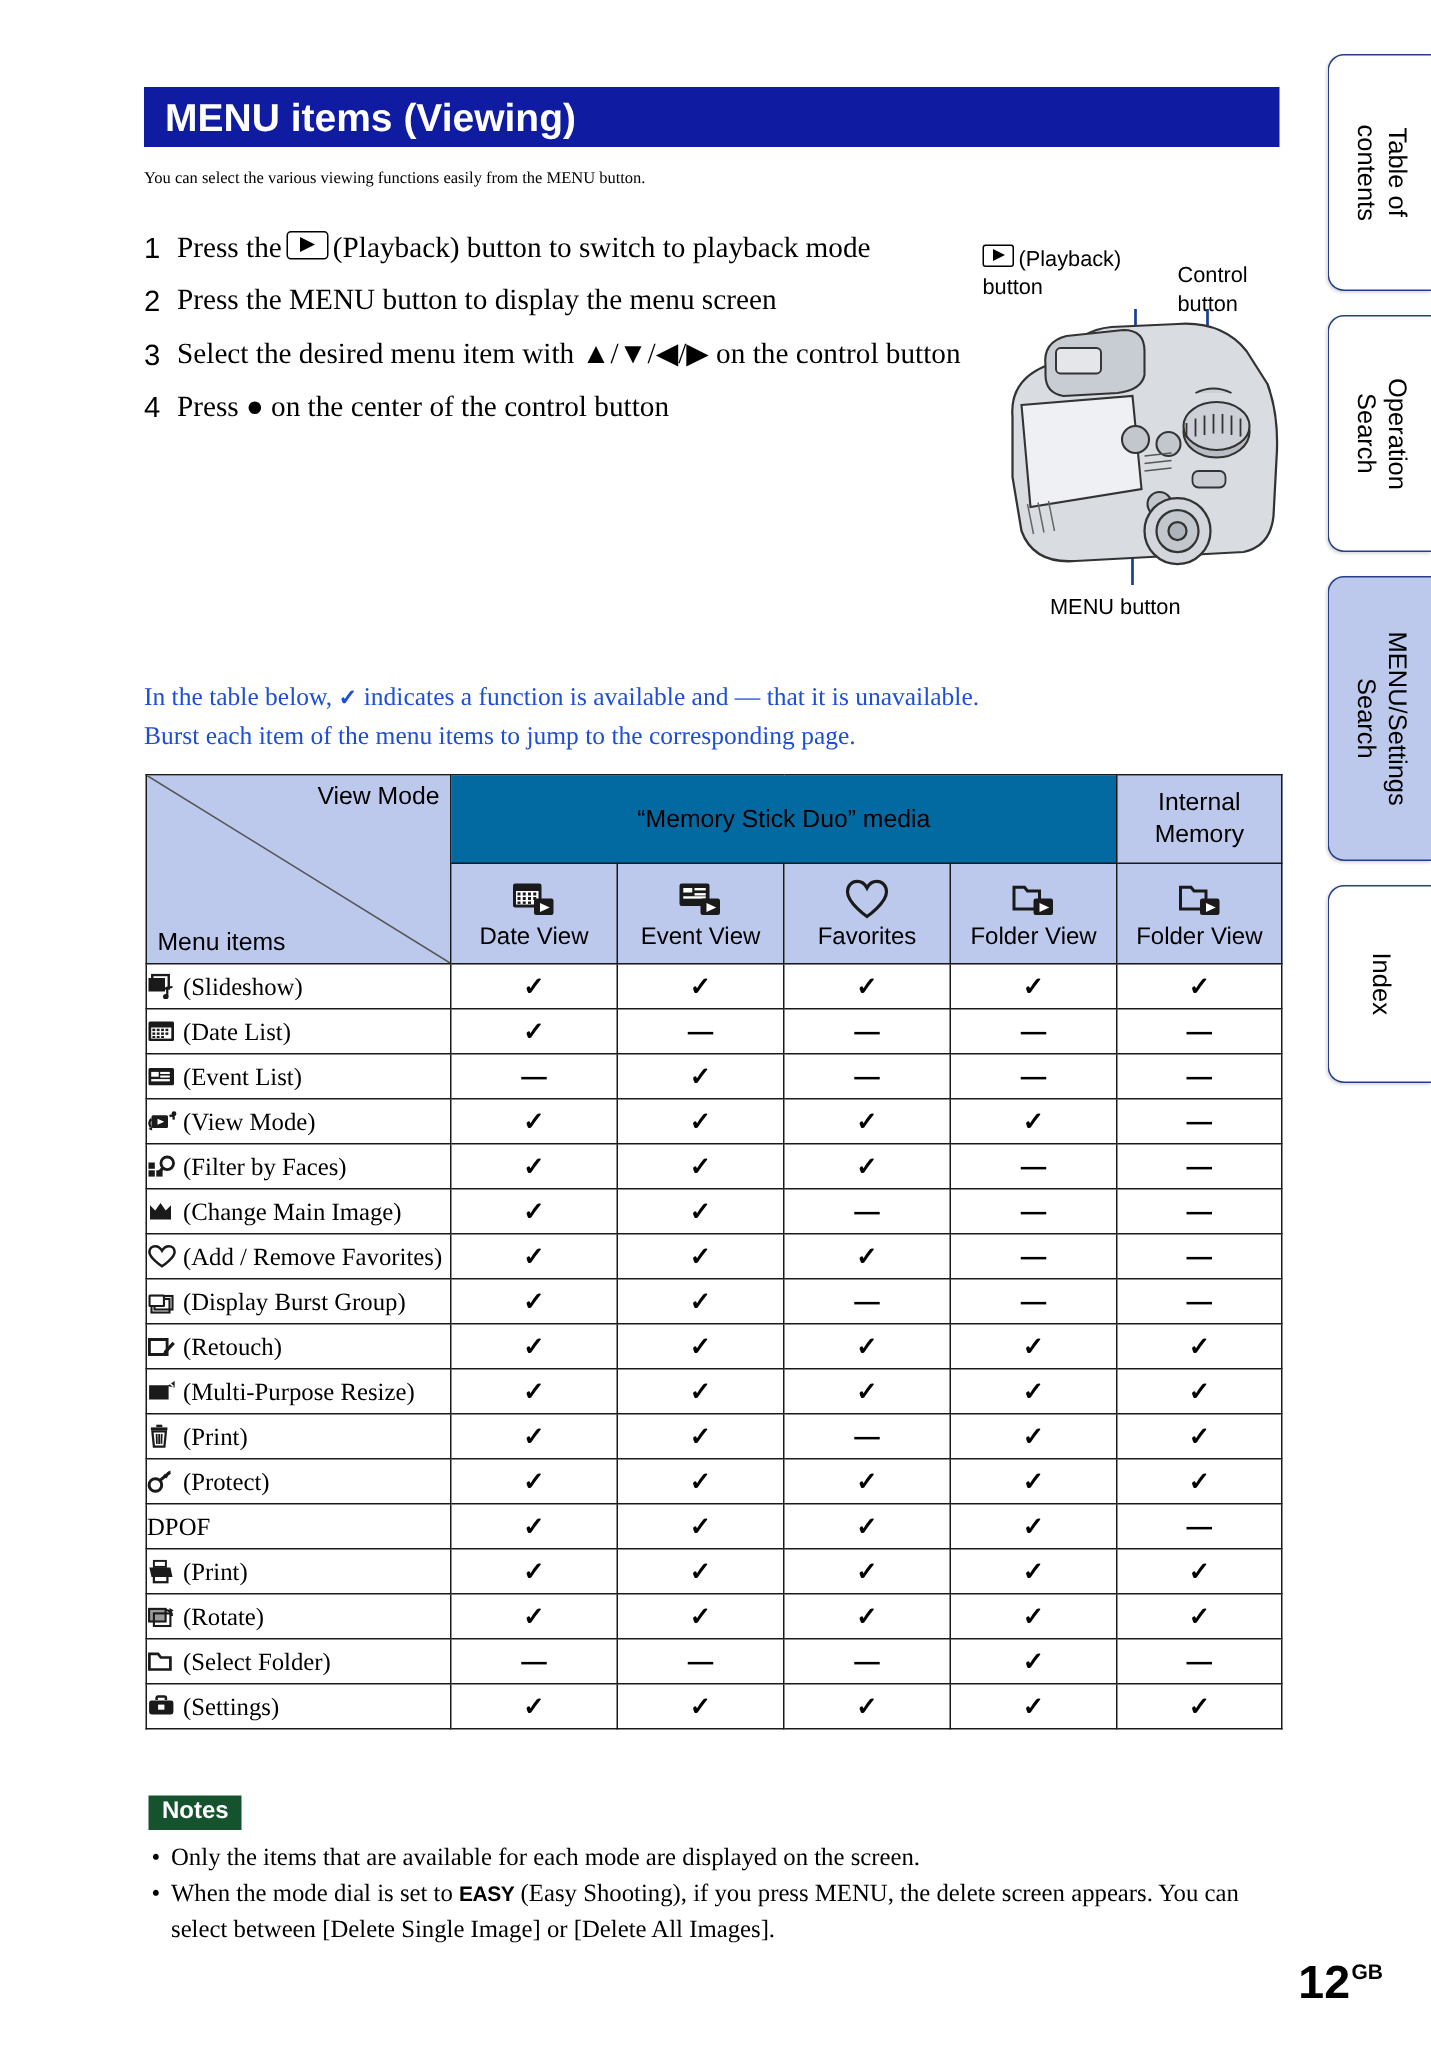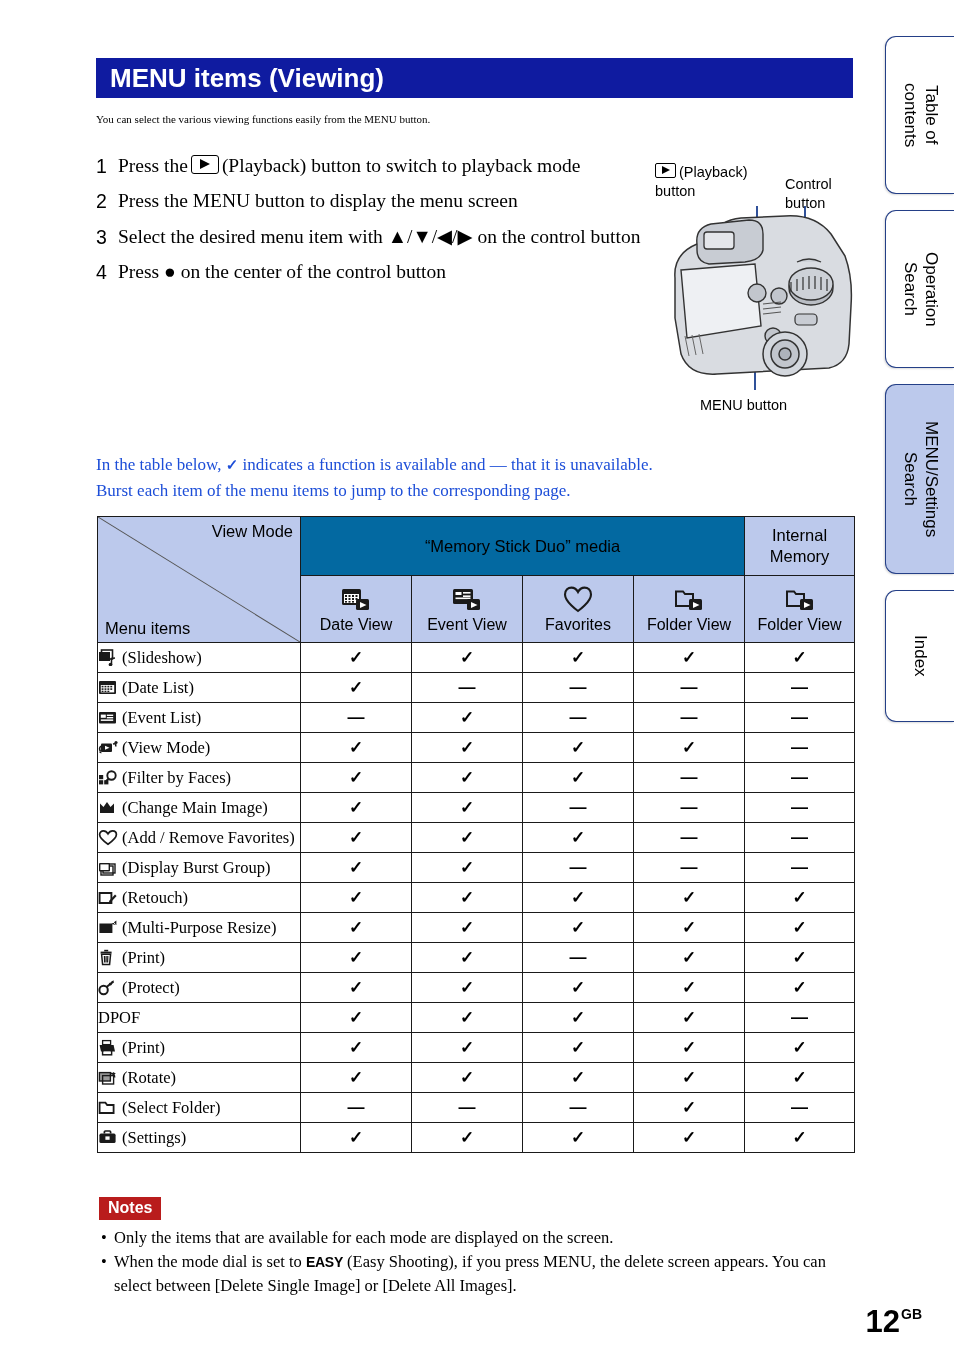--- a/index.html
+++ b/index.html
@@ -258,21 +258,21 @@
 
   
   .notes-wrap {
     position: absolute;
     left: 99px;
     top: 1197px;
     width: 760px;
   }
   .notes-badge {
     display: inline-block;
-    background: #b91c1c;
+    background: #14532d;
     color: #fff;
     font-family: "Liberation Sans", sans-serif;
     font-weight: bold;
     font-size: 16px;
     padding: 2px 9px 3px 9px;
     text-align: center;
   }
   .notes-list {
     margin: 6px 0 0 0;
     padding: 0;

